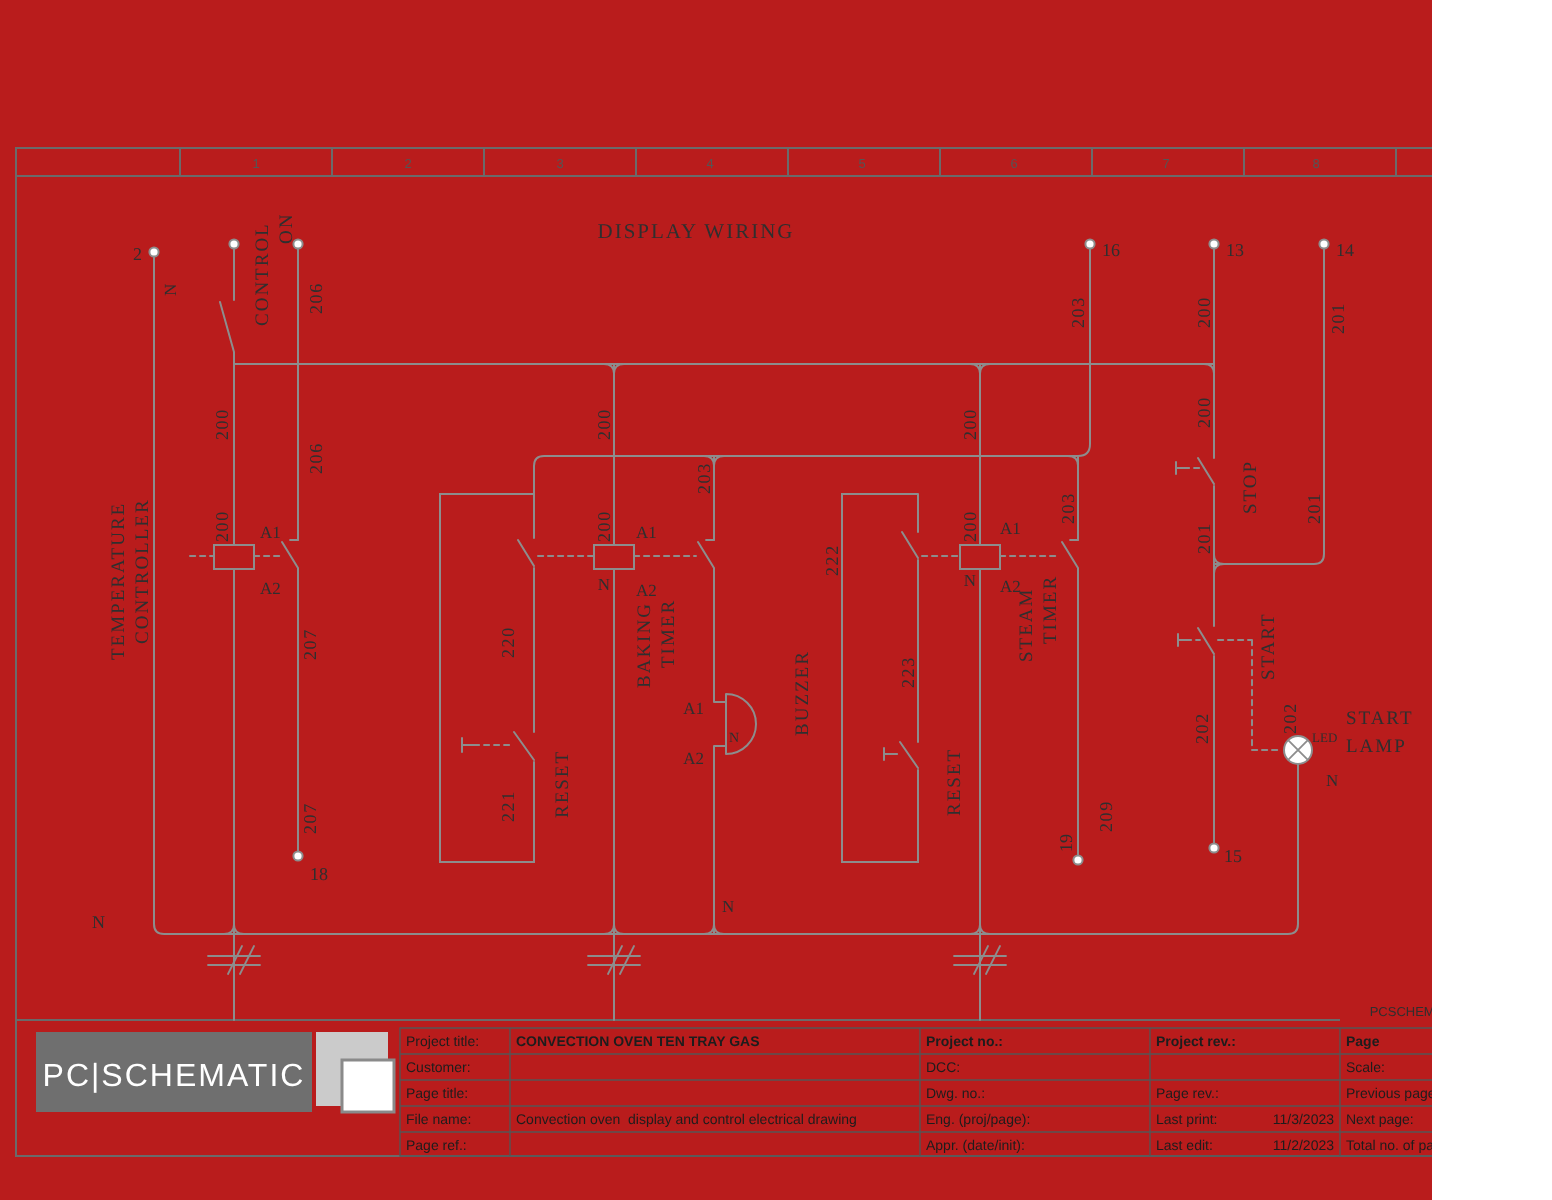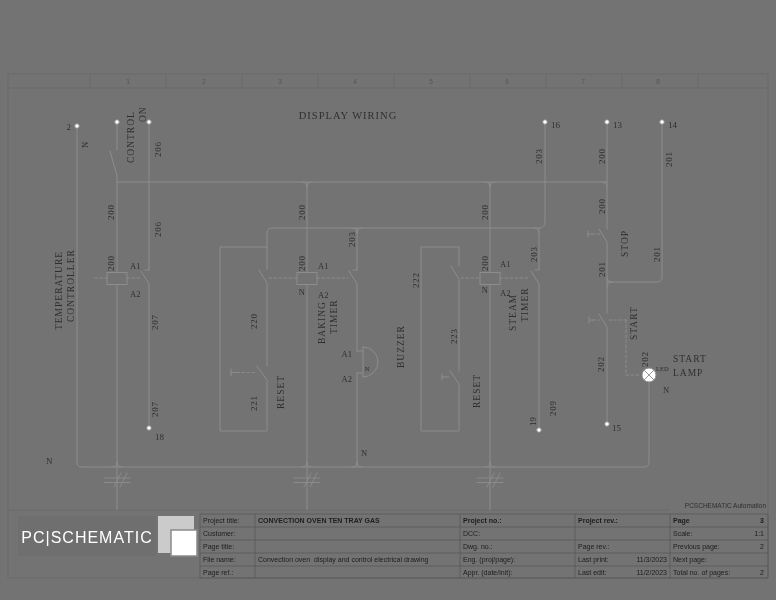--- a/index.html
+++ b/index.html
@@ -1,16 +1,16 @@
 <!DOCTYPE html>
 <html><head>
 <meta charset="utf-8">
 <style>
   html,body{margin:0;padding:0;background:#fff;}
-  .sheet{position:relative;width:776px;height:600px;background:#737373;overflow:hidden;}
+  .sheet{position:relative;width:716px;height:600px;background:#b91c1c;overflow:hidden;}
   svg text{font-family:"Liberation Serif","DejaVu Serif",serif;fill:#2f2f2f;}
   svg text.sans{font-family:"Liberation Sans","DejaVu Sans",sans-serif;}
   .ttl{font-size:10.5px;letter-spacing:1px;}
   .nm{font-size:9.5px;letter-spacing:1px;}
   .w9{font-size:9px;letter-spacing:.8px;}
   .pin{font-size:8.5px;}
   .trm{font-size:9px;}
   .tny{font-size:6.5px;}
   .rul{font-size:6.5px;fill:#555;}
   .tb{font-size:7px;fill:#1d1d1d;}

